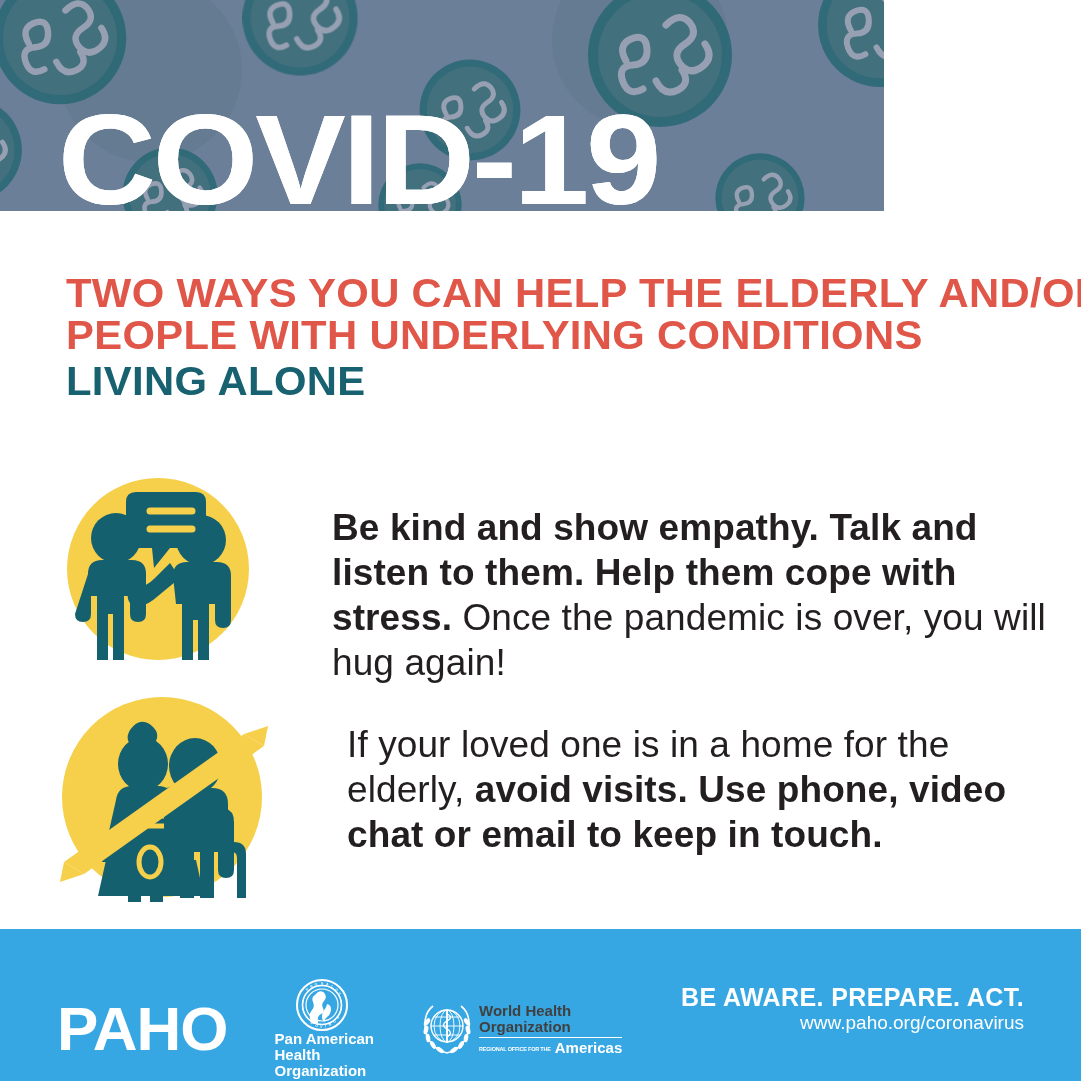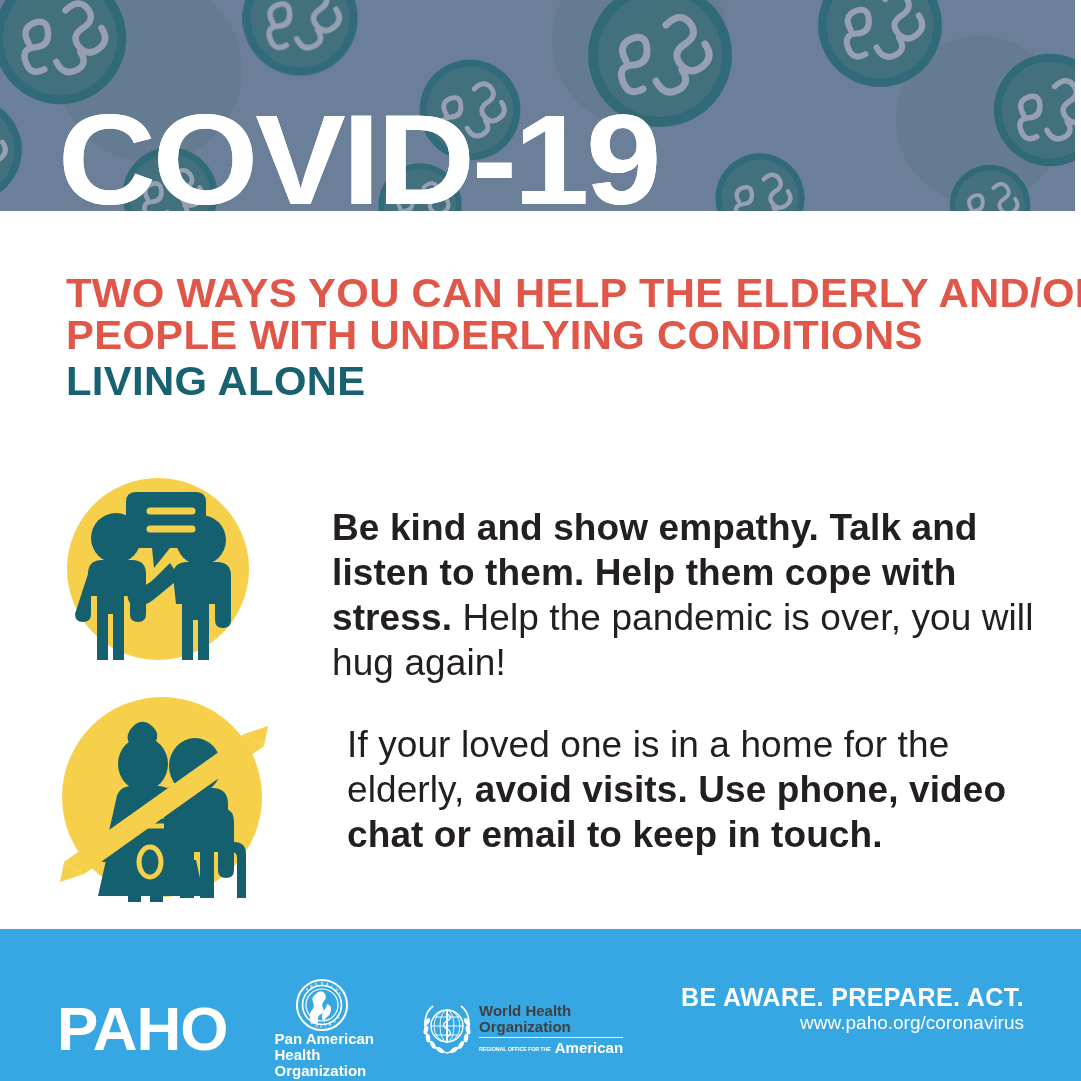--- a/index.html
+++ b/index.html
@@ -15,21 +15,21 @@
     width: 1081px;
     height: 1081px;
     background: #ffffff;
     overflow: hidden;
   }
 
   
   .header-band {
     position: absolute;
     left: 0; top: 0;
-    width: 1075px;
+    width: 884px;
     height: 211px;
     overflow: hidden;
     background: #6c7f98;
   }
   .header-band svg.virus-pattern {
     position: absolute;
     left: 0; top: 0;
     width: 1081px;
     height: 211px;
     display: block;
@@ -313,21 +313,21 @@
 
           <path d="M 78 14 h 60 q 10 0 10 10 v 36 q 0 10 -10 10 h -26 l -16 20 l -2 -20 h -16 q -10 0 -10 -10 v -36 q 0 -10 10 -10 z"></path>
         </g>
         <g stroke="#f6d04a" stroke-width="7" stroke-linecap="round">
           <line x1="92" y1="33" x2="134" y2="33"></line>
           <line x1="92" y1="51" x2="134" y2="51"></line>
         </g>
       </svg>
     </div>
     <div class="bullet-text">
-      <b>Be kind and show empathy. Talk and listen to them. Help them cope with stress.</b><span class="reg"> Help the pandemic is over, you will hug again!</span>
+      <b>Be kind and show empathy. Talk and listen to them. Help them cope with stress.</b><span class="reg"> Once the pandemic is over, you will hug again!</span>
     </div>
   </div>
 
   <div class="bullet" id="bullet-2">
     <div class="bullet-icon">
       <svg width="215" height="210" viewBox="0 0 215 210">
         <circle cx="104" cy="105" r="100" fill="#f6d04a"></circle>
         <g fill="#15606e">
 
           <ellipse cx="137" cy="74" rx="26" ry="28"></ellipse>
@@ -446,21 +446,21 @@
           <g stroke="#ffffff" stroke-width="1.3" fill="none">
             <path d="M 27 12 q 7 3 0 7 q -7 4 0 8 q 7 4 0 8"></path>
           </g>
         </svg>
         <div class="who-text">
           <div class="l1">World Health</div>
           <div class="l1">Organization</div>
           <div class="who-rule"></div>
           <div class="who-amer-row">
             <div class="who-regional">REGIONAL OFFICE FOR THE</div>
-            <div class="who-americas">American</div>
+            <div class="who-americas">Americas</div>
           </div>
         </div>
       </div>
     </div>
 
     <div class="tagline">
       <div class="slogan">BE AWARE. PREPARE.  ACT.</div>
       <div class="url">www.paho.org/coronavirus</div>
     </div>
   </div>

